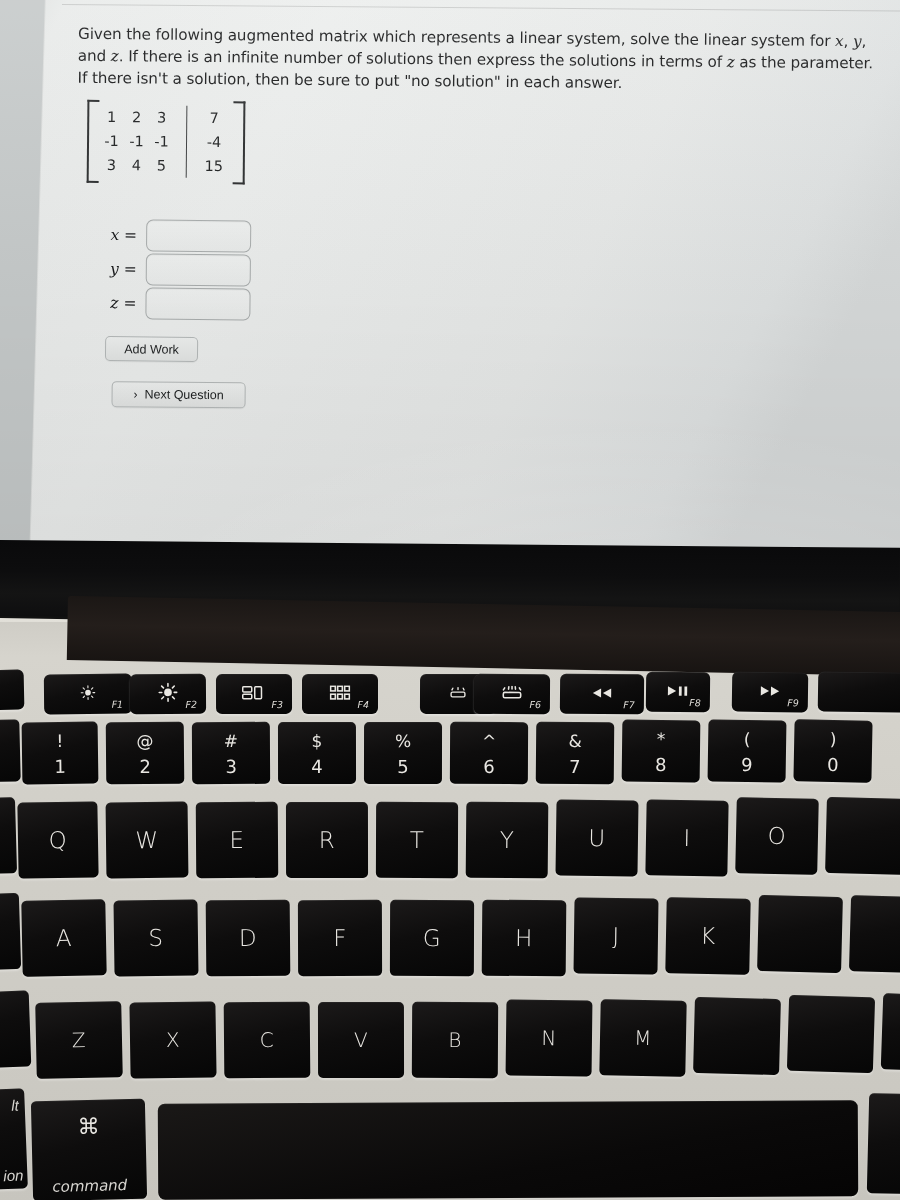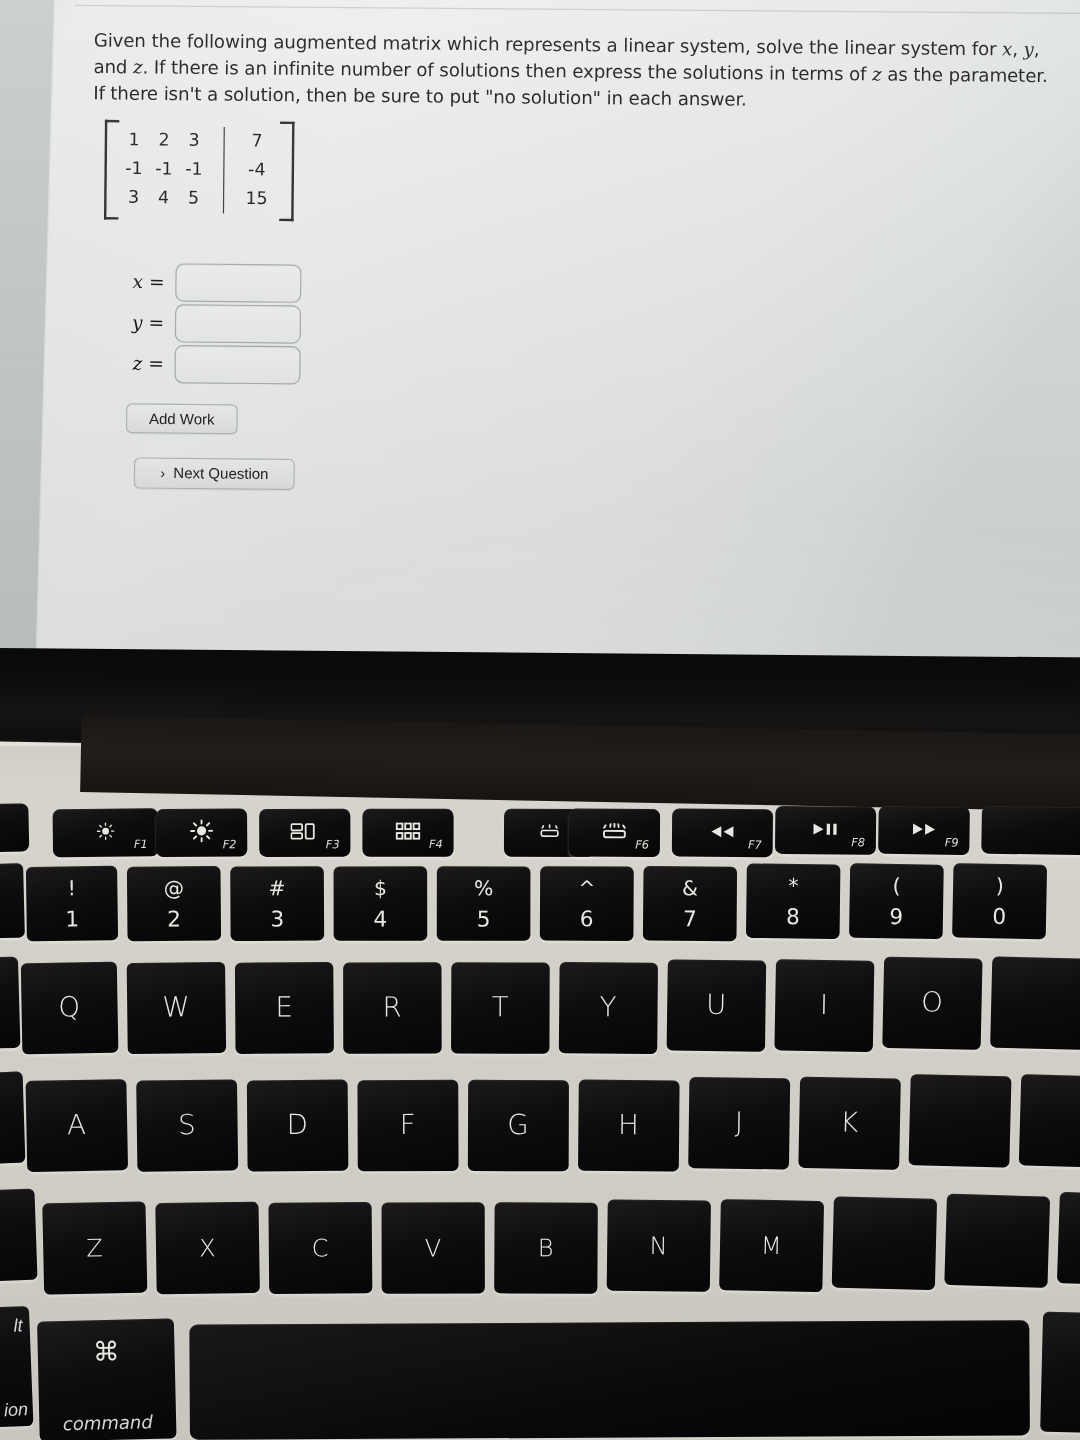--- a/index.html
+++ b/index.html
@@ -319,21 +319,21 @@
     <div class="key fkey" style="left:560px;top:52px;width:84px;transform:rotate(0.5deg);">
       <span class="ficon">
         <svg width="22" height="12" viewBox="0 0 24 12">
             <polygon points="11,1 11,11 2,6" fill="#e9e7e2"></polygon>
             <polygon points="22,1 22,11 13,6" fill="#e9e7e2"></polygon>
           </svg>
       </span>
       <span class="fnum">F7</span>
     </div>
 
-    <div class="key fkey" style="left:646px;top:50px;width:84px;transform:rotate(0.6deg);">
+    <div class="key fkey" style="left:646px;top:50px;width:64px;transform:rotate(0.6deg);">
       <span class="ficon">
         <svg width="22" height="12" viewBox="0 0 24 12">
             <polygon points="1,1 1,11 10,6" fill="#e9e7e2"></polygon>
             <rect x="13" y="1" width="3" height="10" fill="#e9e7e2"></rect>
             <rect x="19" y="1" width="3" height="10" fill="#e9e7e2"></rect>
           </svg>
       </span>
       <span class="fnum">F8</span>
     </div>
 

